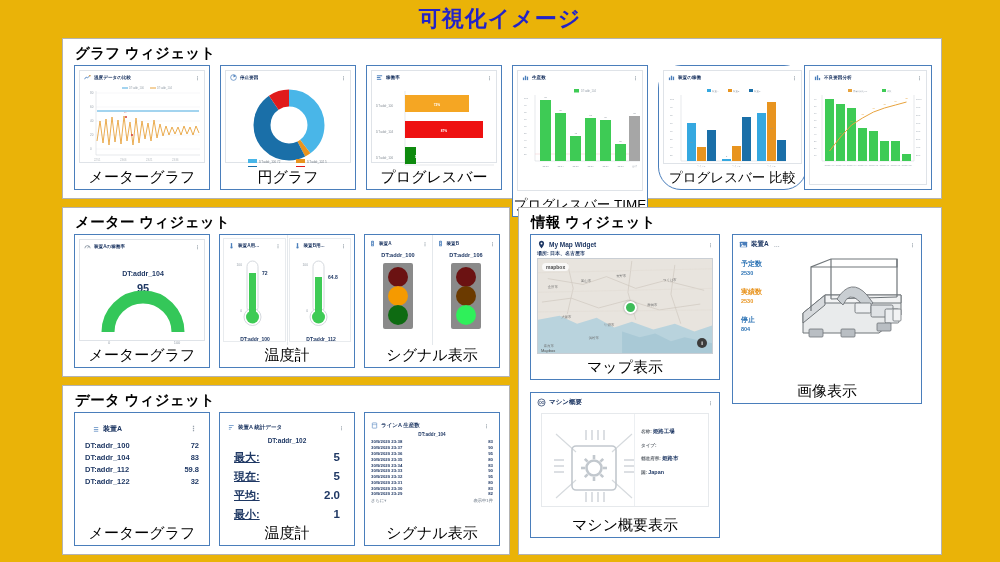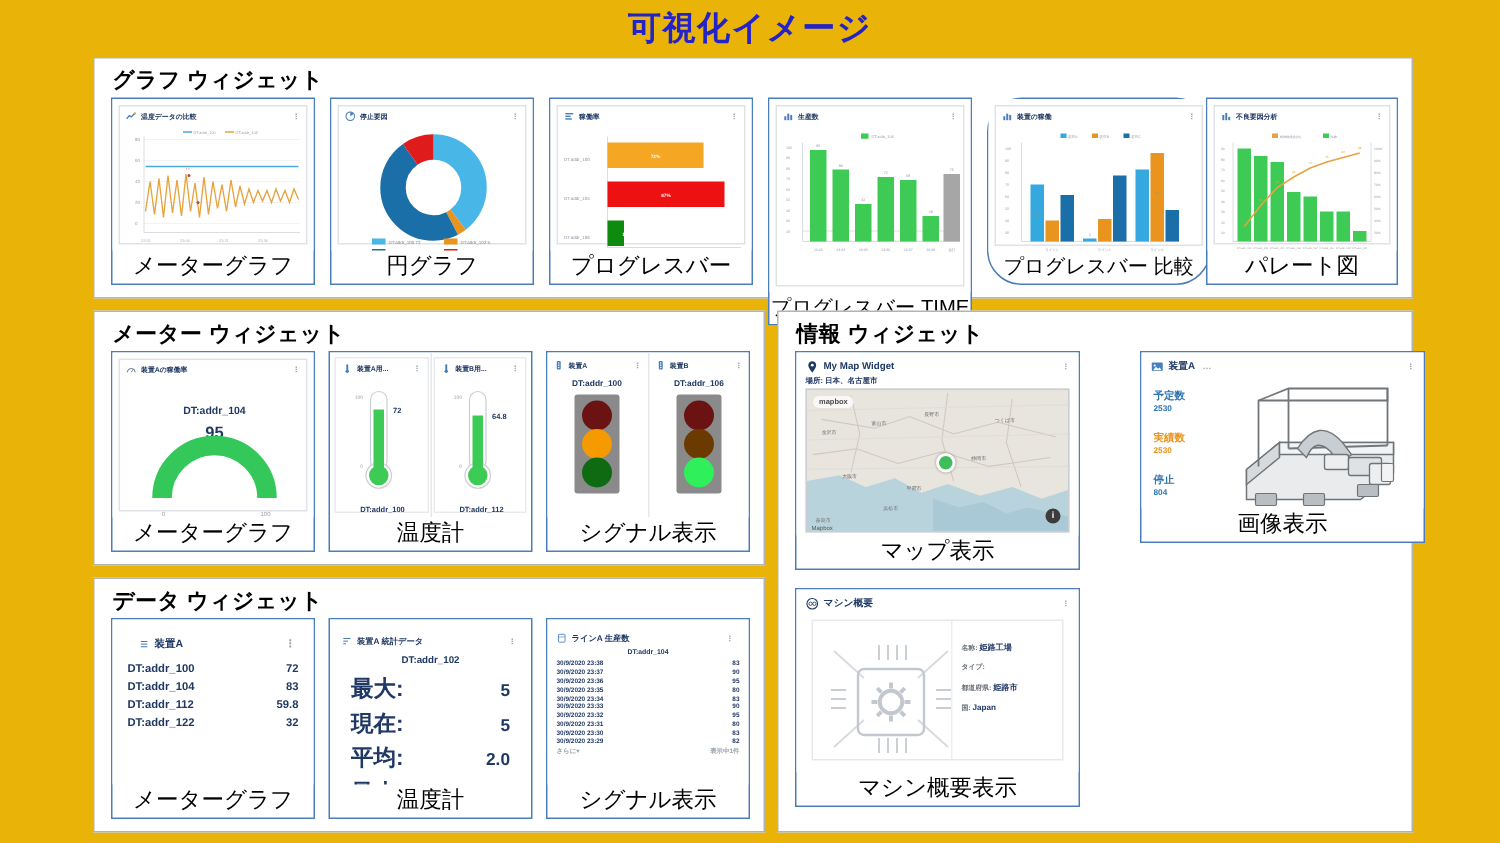--- a/index.html
+++ b/index.html
@@ -75,21 +75,21 @@
   .split > .half { flex: 1; position: relative; }
   .split > .half + .half { border-left: 1px solid #e4e8ec; }
 
   
   .dl-row { display: flex; justify-content: space-between; font-size: 7.5px;
             font-weight: bold; color:#1f3864; padding: 1.5px 10px; }
 
   
   .st-row { display:flex; justify-content: space-between; align-items:baseline;
             font-size: 11px; font-weight: bold; color:#1f3864; padding: 2px 14px; }
-  .st-row .k { font-size: 15px; }
+  .st-row .k { font-size: 11px; text-decoration: underline; }
   .st-row .v { font-size: 11.5px; }
 
   
   .tt-row { display:flex; justify-content: space-between; font-size:4.3px;
             font-weight:bold; color:#1f3864; padding: 0.4px 6px; }
 
   
   .map-sub { font-size: 5px; font-weight:bold; color:#1f3864; padding: 1px 6px 2px 6px; }
   .map-canvas { position: relative; margin: 0 6px 4px 6px; height: 96px;
                 border:1px solid #c9ced4; background:#e7e3dd; overflow:hidden; }
@@ -464,21 +464,20 @@
             </g>
             <g font-size="2.2" fill="#9aa3ad">
               <rect x="38" y="8" width="4" height="3" fill="#e8a33d"></rect>
               <text x="43" y="10.8">累積構成比(%)</text>
               <rect x="72" y="8" width="4" height="3" fill="#3ecb55"></rect>
               <text x="77" y="10.8">件数</text>
             </g>
           </svg>
         </div>
       </div>
-      <div class="card-caption">パレート図</div>
     </div>
   </div>
 
   <div class="section" id="sec-meter">
     <div class="section-title">メーター ウィジェット</div>
 
     <div class="card" style="left:11px;top:26px;width:136px;height:134px;">
       <div class="card-body">
         <div class="mini">
           <div class="mini-head">
@@ -781,21 +780,21 @@
           </svg>
           <div class="mapbox-chip">mapbox</div>
           <div class="map-dot" style="left:86px;top:42px;"></div>
           <div class="map-info">i</div>
           <div class="map-credit">Mapbox</div>
         </div>
       </div>
       <div class="card-caption">マップ表示</div>
     </div>
 
-    <div class="card" style="left:241px;top:26px;width:190px;height:128px;">
+    <div class="card" style="left:213px;top:26px;width:190px;height:170px;">
       <div class="card-body">
         <div class="mini-head" style="padding:5px 6px 0 6px;font-size:6px;">
           <svg class="ico" style="width:9px;height:9px;" viewBox="0 0 16 16">
               <rect x="1.5" y="3" width="13" height="10" rx="1.2" fill="#4a7ebb"></rect>
               <circle cx="5" cy="6.5" r="1.3" fill="#fff"></circle>
               <path d="M3 12 L6.5 8 L9 10.5 L11 9 L13 12 Z" fill="#fff"></path>
             </svg>
           <span class="ttl" style="font-size:6.5px;">装置A</span>
           <span style="color:#9aa3ad;font-size:6px;margin-left:2px;">…</span>
           <span class="mini-dots">⋮</span>

